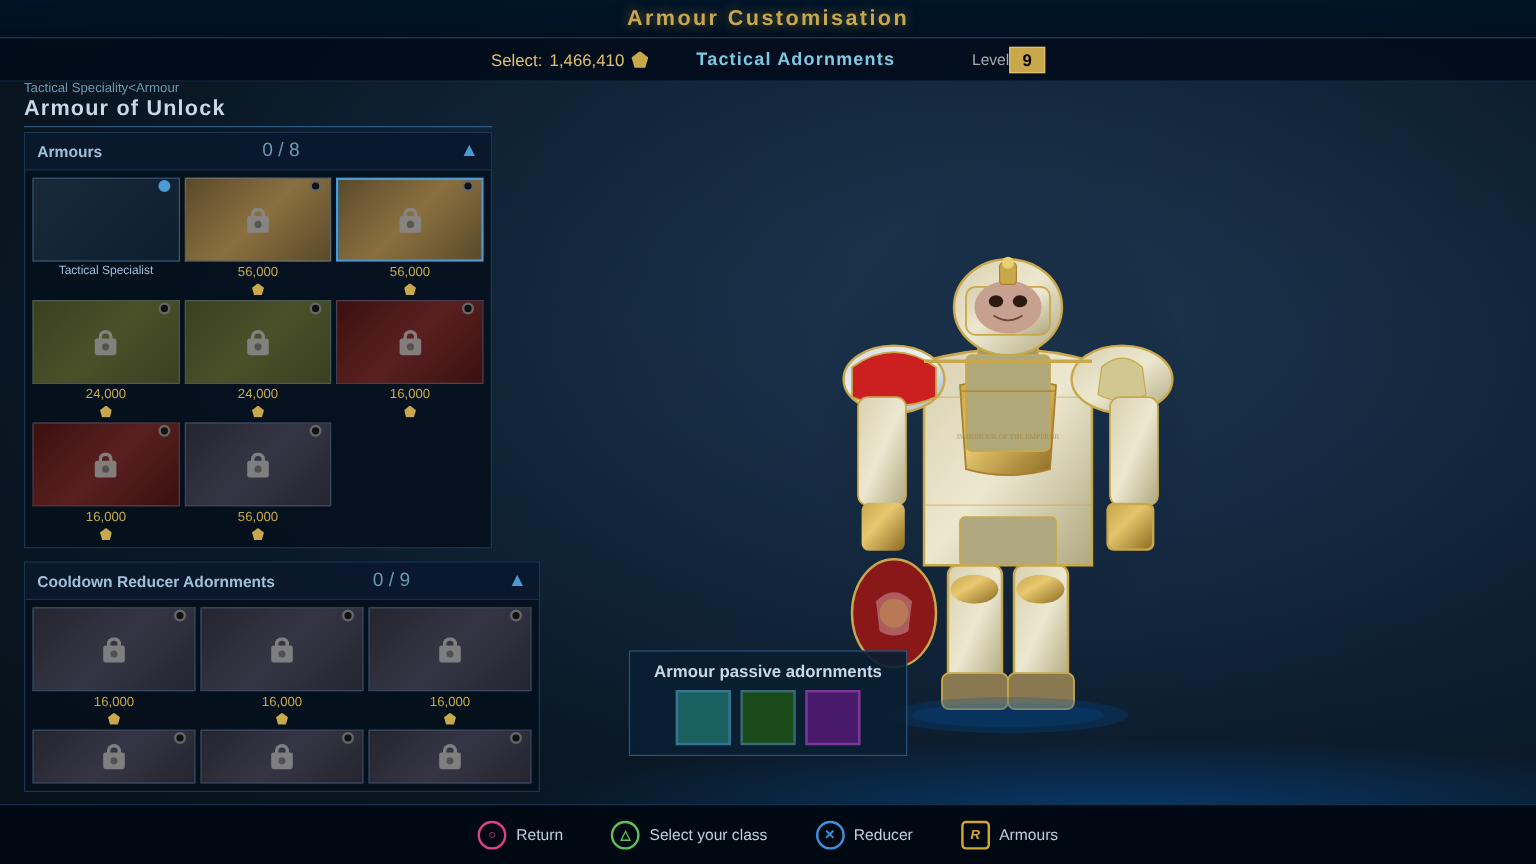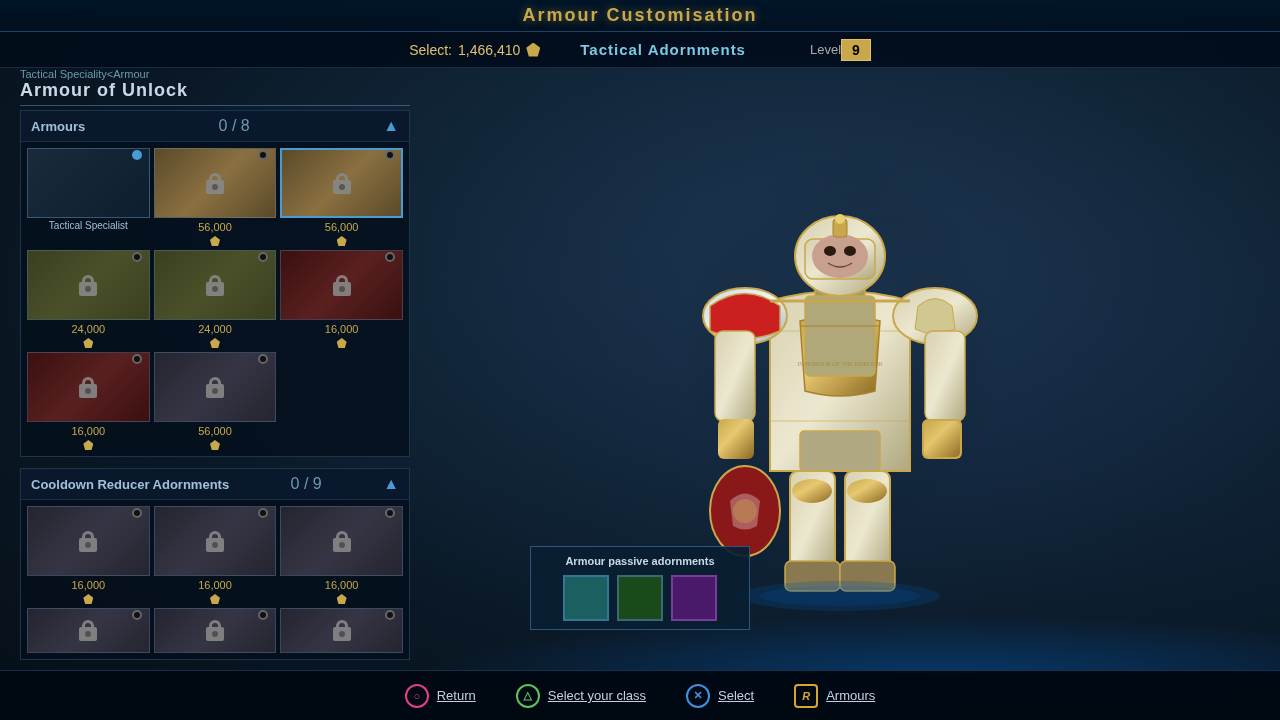--- a/index.html
+++ b/index.html
@@ -274,21 +274,21 @@
       font-size: 10px;
       text-align: center;
       margin-top: 2px;
     }
 
     
     .adornments-section {
       position: absolute;
       top: 468px;
       left: 20px;
-      width: 390px;
+      width: 430px;
       background: rgba(5,15,28,0.85);
       border: 1px solid rgba(80,140,200,0.3);
     }
 
     
     .character-area {
       position: absolute;
       top: 32px;
       left: 400px;
       right: 0;
@@ -310,21 +310,21 @@
       padding: 8px 20px;
       display: flex;
       flex-direction: column;
       align-items: center;
       gap: 8px;
       z-index: 8;
       min-width: 220px;
     }
     .passive-label {
       color: #c8d8e8;
-      font-size: 11px;
+      font-size: 14px;
       font-weight: bold;
     }
     .passive-swatches {
       display: flex;
       gap: 8px;
     }
     .passive-swatch {
       width: 46px;
       height: 46px;
       border: 2px solid rgba(80,140,200,0.5);
@@ -370,21 +370,20 @@
     .btn-circle-yellow {
       border-color: #d4a830;
       color: #d4a830;
       background: transparent;
       border-radius: 4px;
       font-style: italic;
     }
     .control-text {
       color: #c0d0e0;
       font-size: 13px;
-      text-decoration: underline;
     }
 
     
     .bottom-glow {
       position: absolute;
       bottom: 45px;
       left: 420px;
       right: 0;
       height: 60px;
       background: radial-gradient(ellipse at 60% 100%, rgba(0,100,200,0.4) 0%, transparent 70%);
@@ -721,19 +720,19 @@
   <div class="control-item">
     <div class="control-btn btn-circle-pink">○</div>
     <span class="control-text">Return</span>
   </div>
   <div class="control-item">
     <div class="control-btn btn-circle-green">△</div>
     <span class="control-text">Select your class</span>
   </div>
   <div class="control-item">
     <div class="control-btn btn-circle-blue">✕</div>
-    <span class="control-text">Select</span>
+    <span class="control-text">Reducer</span>
   </div>
   <div class="control-item">
     <div class="control-btn btn-circle-yellow">R</div>
     <span class="control-text">Armours</span>
   </div>
 </div>
 
 </body></html>

